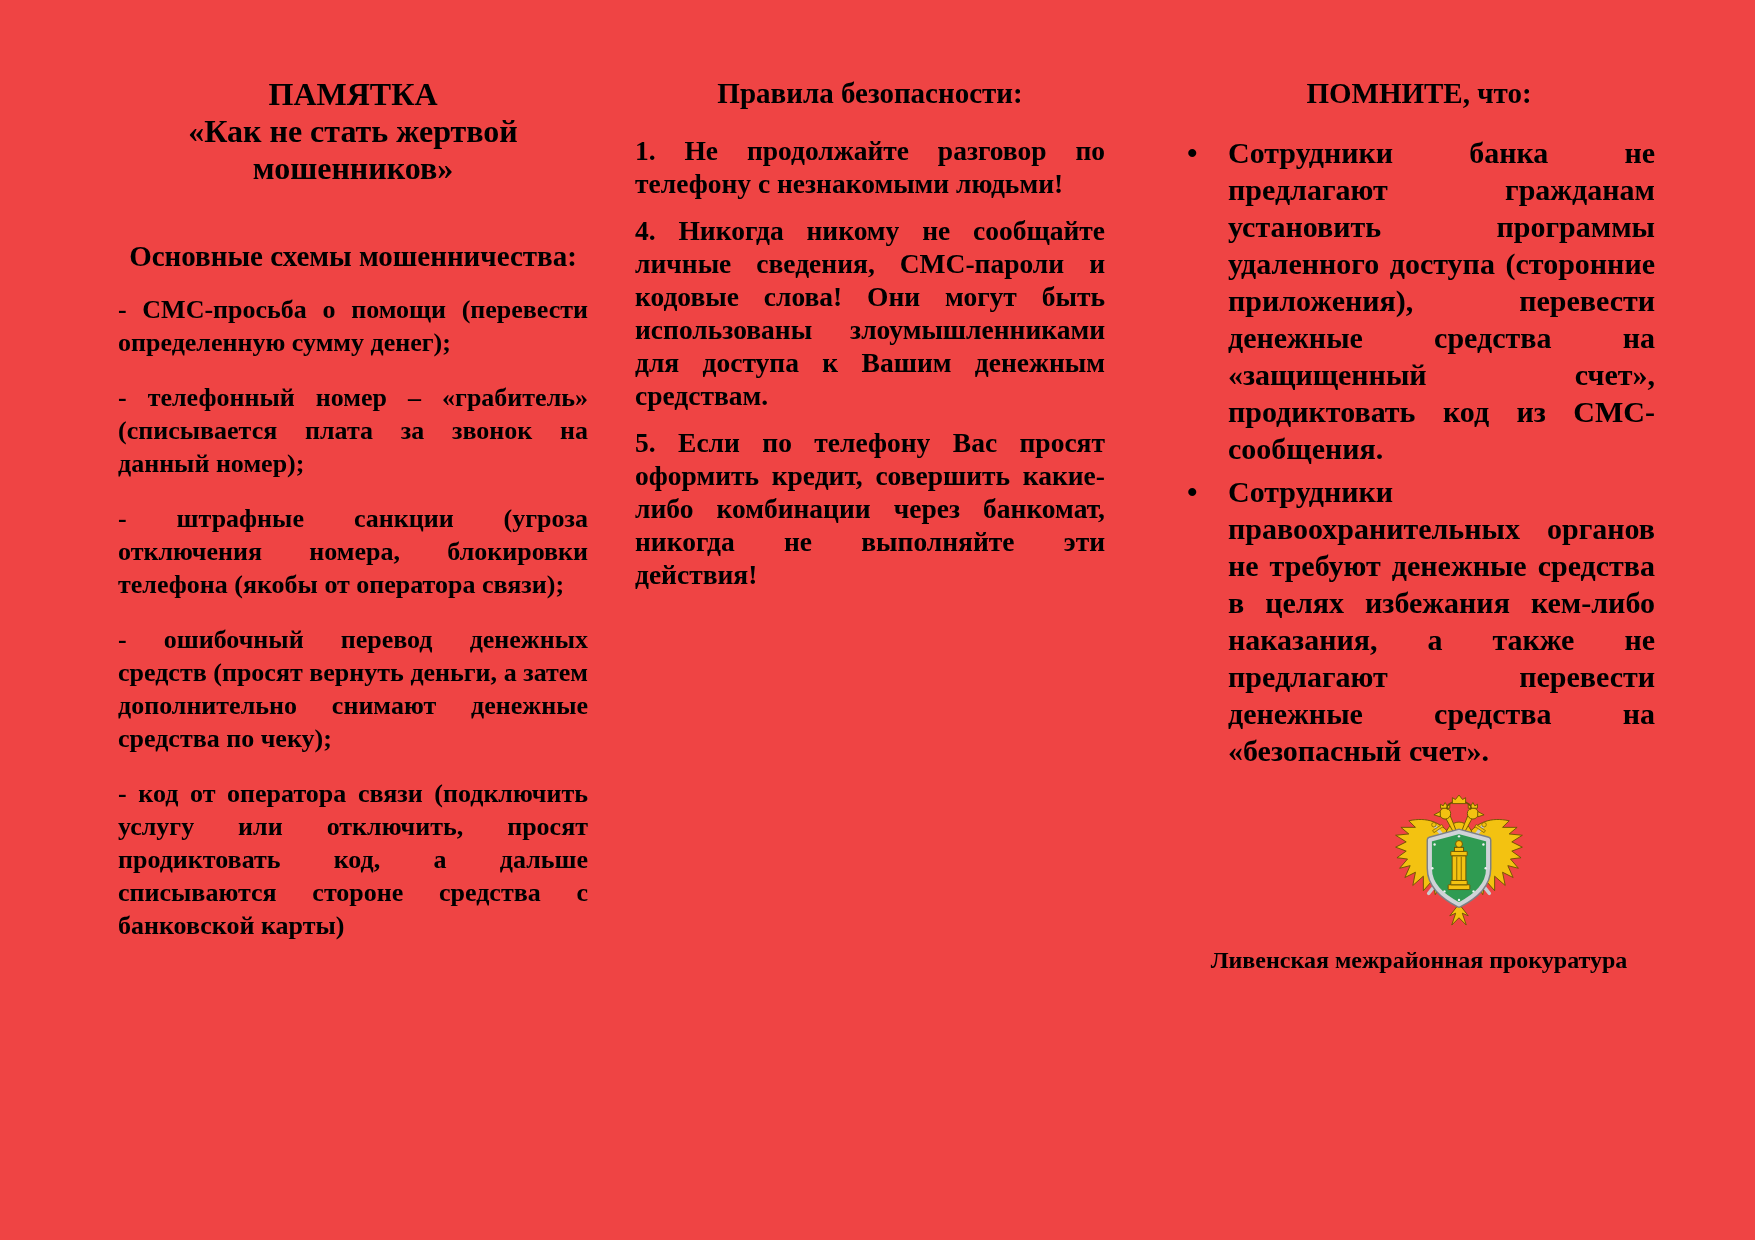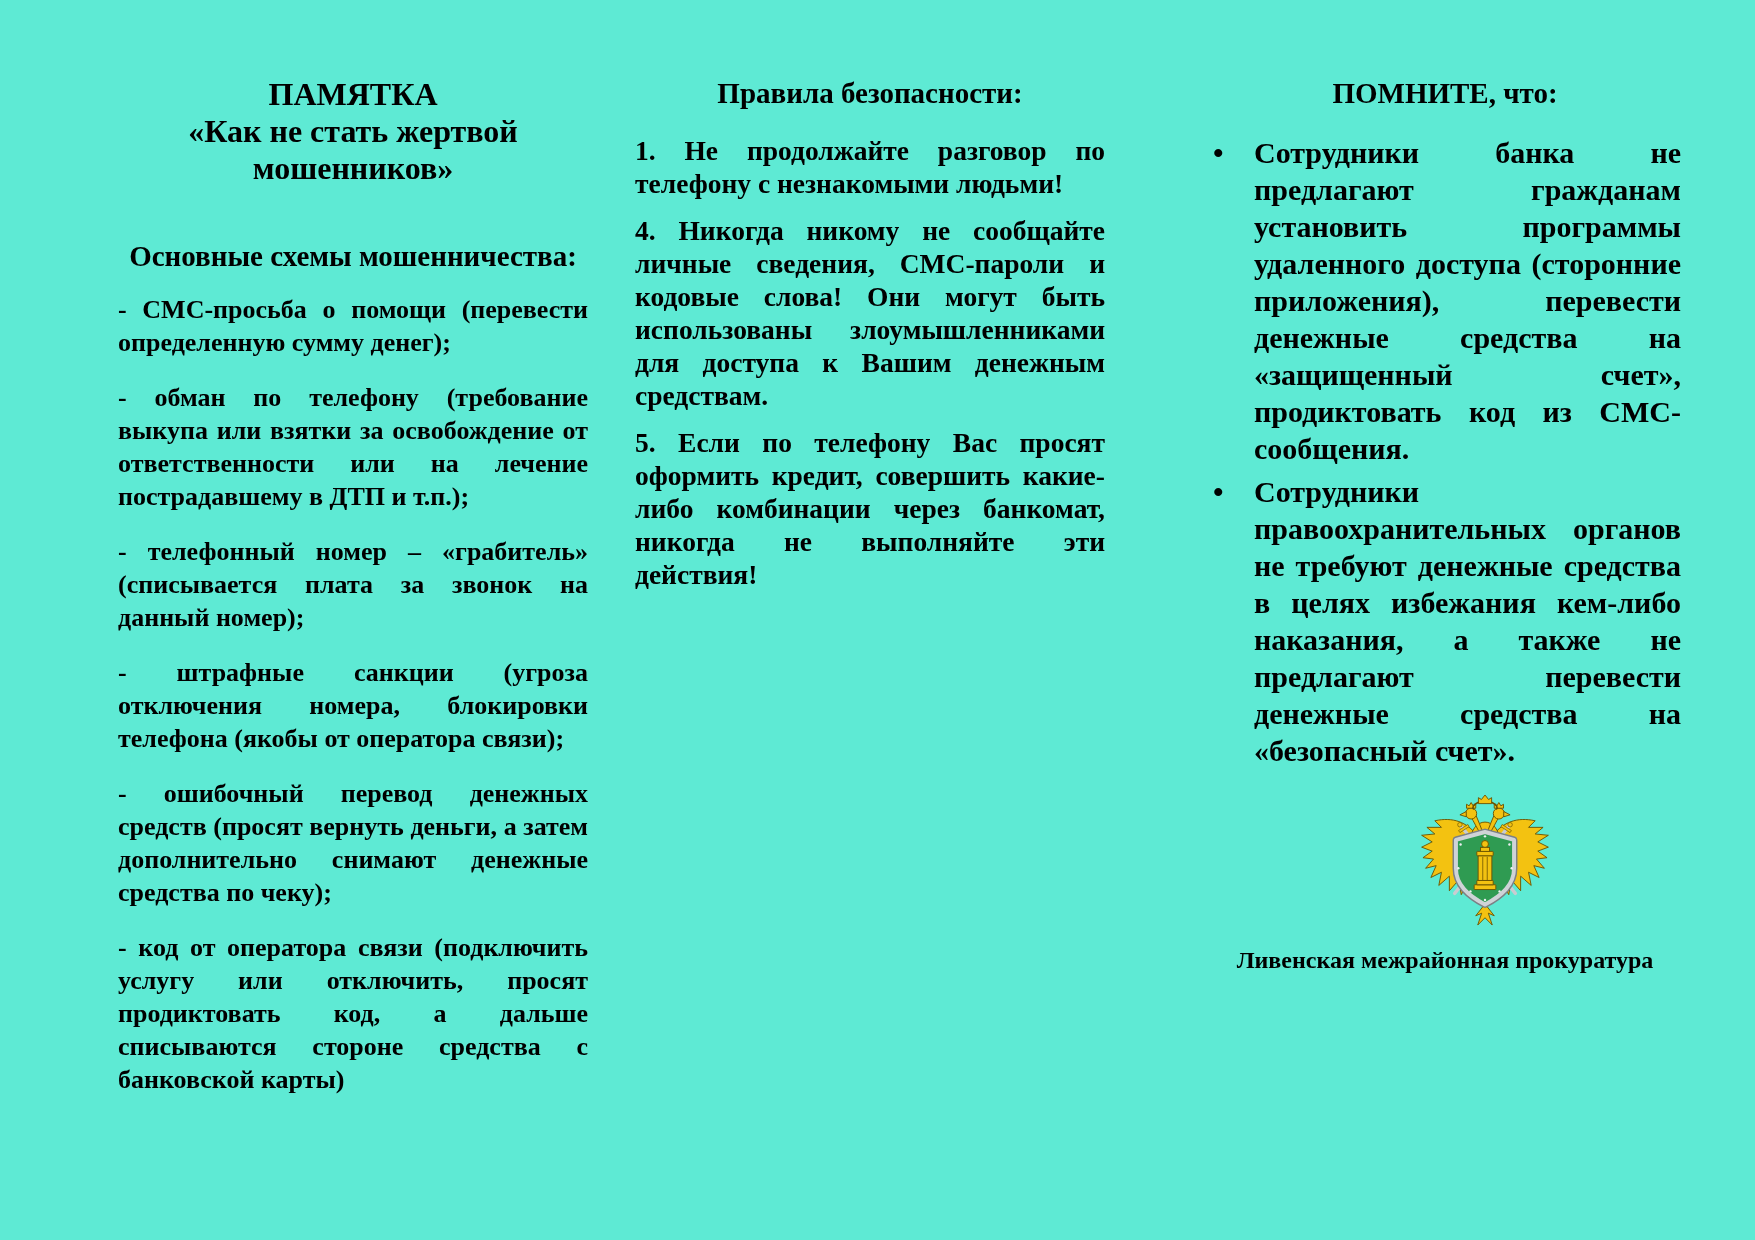--- a/index.html
+++ b/index.html
@@ -4,33 +4,33 @@
 <style>
   html, body {
     margin: 0;
     padding: 0;
     background: #ffffff;
   }
   .page {
     position: relative;
     width: 1755px;
     height: 1240px;
-    background: #5eead4;
+    background: #ef4444;
     color: #000000;
     font-family: "Liberation Serif", "DejaVu Serif", serif;
     font-weight: 700;
     box-sizing: border-box;
     padding: 76px 0 0 118px;
     display: flex;
     align-items: flex-start;
     overflow: hidden;
   }
   .col { flex: 0 0 auto; }
   .col-left  { width: 470px; margin-right: 47px; }
-  .col-mid   { width: 470px; margin-right: 104px; }
+  .col-mid   { width: 470px; margin-right: 78px; }
   .col-right { width: 472px; }
 
   .doc-title {
     margin: 0;
     font-size: 32px;
     line-height: 37px;
     text-align: center;
   }
   .doc-title span { display: block; }
   .doc-title .t2 { display: inline; }
@@ -104,21 +104,20 @@
 
 <div class="page">
 
   <div class="col col-left">
     <h1 class="doc-title">
       <span class="t1">ПАМЯТКА</span>
       <span class="t2">«Как не стать жертвой мошенников»</span>
     </h1>
     <h2 class="section-heading">Основные схемы мошенничества:</h2>
     <p class="scheme-par">- СМС-просьба о помощи (перевести определенную сумму денег);</p>
-    <p class="scheme-par">- обман по телефону (требование выкупа или взятки за освобождение от ответственности или на лечение пострадавшему в ДТП и т.п.);</p>
     <p class="scheme-par">- телефонный номер – «грабитель» (списывается плата за звонок на данный номер);</p>
     <p class="scheme-par">- штрафные санкции (угроза отключения номера, блокировки телефона (якобы от оператора связи);</p>
     <p class="scheme-par">- ошибочный перевод денежных средств (просят вернуть деньги, а затем дополнительно снимают денежные средства по чеку);</p>
     <p class="scheme-par">- код от оператора связи (подключить услугу или отключить, просят продиктовать код, а дальше списываются стороне средства с банковской карты)</p>
   </div>
 
   <div class="col col-mid">
     <h2 class="section-heading">Правила безопасности:</h2>
     <p class="rule-par">1. Не продолжайте разговор по телефону с незнакомыми людьми!</p>
     <p class="rule-par">4. Никогда никому не сообщайте личные сведения, СМС-пароли и кодовые слова! Они могут быть использованы злоумышленниками для доступа к Вашим денежным средствам.</p>

